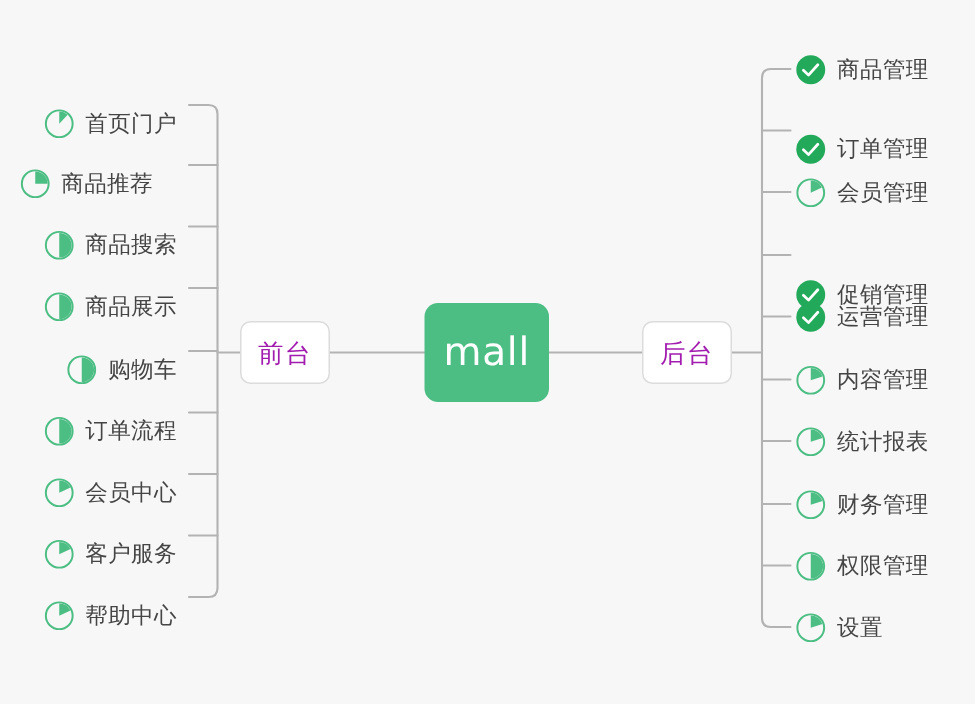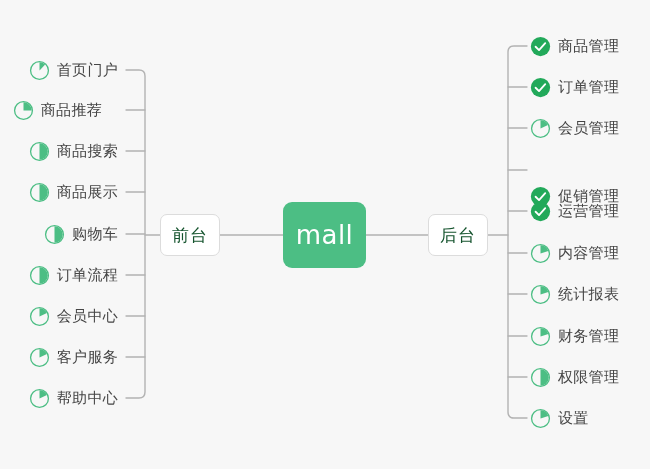--- a/index.html
+++ b/index.html
@@ -14,21 +14,21 @@
 
   .svg-layer{position:absolute;left:0;top:0;width:650px;height:469px;pointer-events:none;}
 
   
   .leaf{
     position:absolute;
     display:flex;align-items:center;
     height:26px;
     white-space:nowrap;
   }
-  .leaf.left{flex-direction:row;justify-content:flex-end;right:auto;}
+  .leaf.left{flex-direction:row;justify-content:flex-end;right:auto;margin-top:12px;}
   .leaf-label{
     font-size:15px;
     color:#454545;
     letter-spacing:.3px;
     line-height:26px;
   }
   .leaf.left .leaf-label{margin-left:7px;}
   .leaf.right .leaf-label{margin-left:7px;}
 
   .icon{
@@ -38,21 +38,21 @@
   }
 
   
   .node-box{
     position:absolute;
     display:flex;align-items:center;justify-content:center;
     background:#ffffff;
     border:1px solid #dcdcdc;
     border-radius:7px;
     box-sizing:border-box;
-    color:#14532d;
+    color:#a21caf;
     font-size:17px;
     letter-spacing:1px;
   }
   .node-root{
     position:absolute;
     display:flex;align-items:center;justify-content:center;
     background:#4cbe84;
     border-radius:9px;
     color:#ffffff;
     font-size:26px;
@@ -164,21 +164,21 @@
         </svg>
         <span class="leaf-label">帮助中心</span>
       </div>
       <div class="leaf right" style="top: 33px; left: 530px;">
         <svg viewBox="0 0 24 24" class="icon">
           <circle cx="12" cy="12" r="11" fill="#22a95a"></circle>
           <path d="M 6.4 12.3 L 10.3 16.1 L 17.4 8.2" fill="none" stroke="#ffffff" stroke-width="2.1" stroke-linecap="round" stroke-linejoin="round"></path>
         </svg>
         <span class="leaf-label">商品管理</span>
       </div>
-      <div class="leaf right" style="top: 74px; left: 530px; align-items: center;">
+      <div class="leaf right" style="top: 86px; left: 530px; align-items: center;">
         <svg viewBox="0 0 24 24" class="icon">
           <circle cx="12" cy="12" r="11" fill="#22a95a"></circle>
           <path d="M 6.4 12.3 L 10.3 16.1 L 17.4 8.2" fill="none" stroke="#ffffff" stroke-width="2.1" stroke-linecap="round" stroke-linejoin="round"></path>
         </svg>
         <span class="leaf-label">订单管理</span>
       </div>
       <div class="leaf right" style="top: 115px; left: 530px;">
         <svg viewBox="0 0 24 24" class="icon">
           <circle cx="12" cy="12" r="10.2" fill="none" stroke="#4cbe84" stroke-width="1.5"></circle>
           <path d="M 12 12 L 12 2.5999999999999996 A 9.4 9.4 0 0 1 20.51 8.00 Z" fill="#4cbe84"></path>

